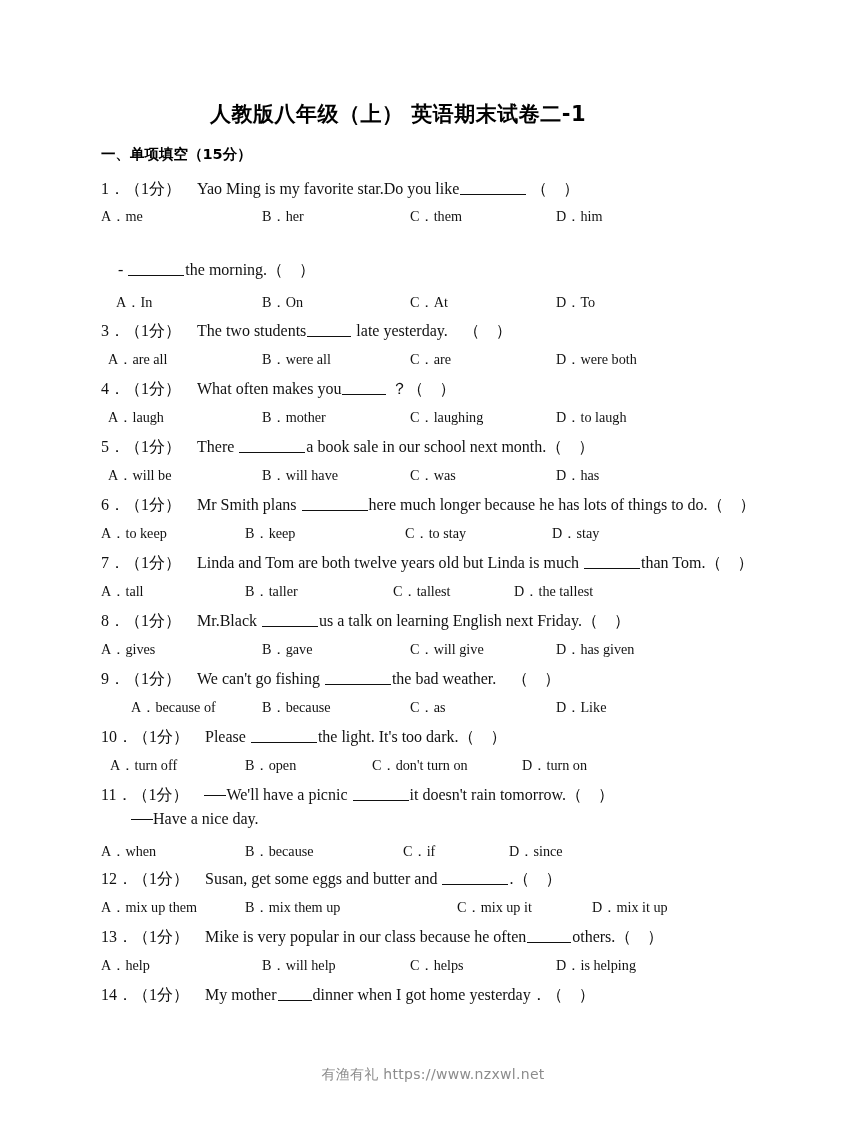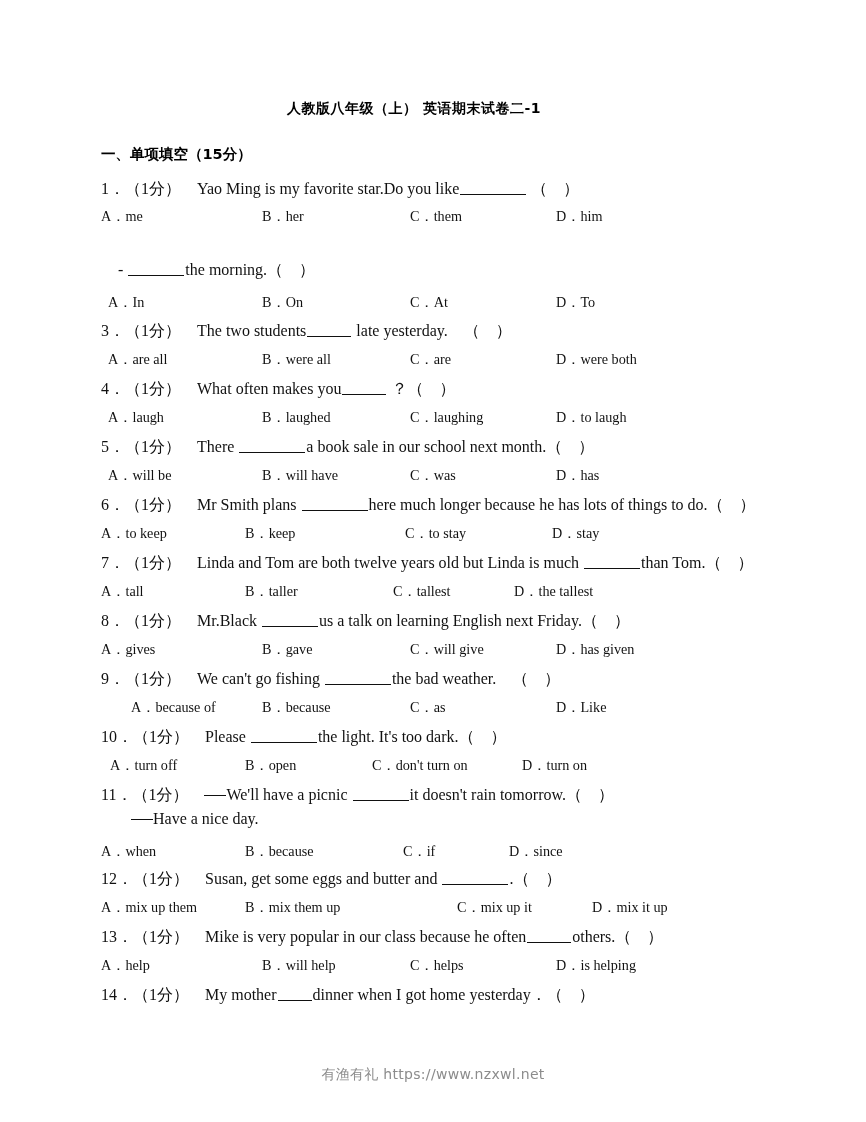--- a/index.html
+++ b/index.html
@@ -17,26 +17,26 @@
   }
   .page {
     position: absolute;
     inset: 0;
   }
 
   
   .doc-title {
     position: absolute;
     top: 100px;
-    left: 16px;
+    left: 0;
     width: 796px;
     text-align: center;
     font-family: "DejaVu Sans", "Liberation Sans", sans-serif;
     font-weight: bold;
-    font-size: 14px;
+    font-size: 21px;
     letter-spacing: 0.5px;
     color: #000;
     white-space: pre;
   }
 
   
   .section-heading {
     position: absolute;
     top: 145px;
     left: 101px;
@@ -123,38 +123,38 @@
   <div class="qline" style="top:180px;"><span>1．</span><span>（1分）</span>　<span>Yao Ming is my favorite star.Do you like</span><span class="blank w-lg"></span> <span>（    ）</span></div>
   <div class="optrow" style="top:207px;padding-left:37px;">
     <span class="opt" style="left:101px;"><span>A．</span><span>me</span></span>
     <span class="opt" style="left:262px;"><span>B．</span><span>her</span></span>
     <span class="opt" style="left:410px;"><span>C．</span><span>them</span></span>
     <span class="opt" style="left:556px;"><span>D．</span><span>him</span></span>
   </div>
 
   <div class="qline indent-sub" style="top:261px;"><span>-</span> <span class="blank w-md"></span><span>the morning.（    ）</span></div>
   <div class="optrow" style="top:293px;">
-    <span class="opt" style="left:108px;"><span>A．</span><span>In</span></span>
+    <span class="opt" style="left:116px;"><span>A．</span><span>In</span></span>
     <span class="opt" style="left:262px;"><span>B．</span><span>On</span></span>
     <span class="opt" style="left:410px;"><span>C．</span><span>At</span></span>
     <span class="opt" style="left:556px;"><span>D．</span><span>To</span></span>
   </div>
 
   <div class="qline" style="top:322px;"><span>3．</span><span>（1分）</span>　<span>The two students</span><span class="blank w-sm"></span> <span>late yesterday.　（    ）</span></div>
   <div class="optrow" style="top:350px;">
     <span class="opt" style="left:108px;"><span>A．</span><span>are all</span></span>
     <span class="opt" style="left:262px;"><span>B．</span><span>were all</span></span>
     <span class="opt" style="left:410px;"><span>C．</span><span>are</span></span>
     <span class="opt" style="left:556px;"><span>D．</span><span>were both</span></span>
   </div>
 
   <div class="qline" style="top:380px;"><span>4．</span><span>（1分）</span>　<span>What often makes you</span><span class="blank w-sm"></span> <span>？（    ）</span></div>
   <div class="optrow" style="top:408px;">
     <span class="opt" style="left:108px;"><span>A．</span><span>laugh</span></span>
-    <span class="opt" style="left:262px;"><span>B．</span><span>laughed</span></span>
+    <span class="opt" style="left:262px;"><span>B．</span><span>mother</span></span>
     <span class="opt" style="left:410px;"><span>C．</span><span>laughing</span></span>
     <span class="opt" style="left:556px;"><span>D．</span><span>to laugh</span></span>
   </div>
 
   <div class="qline" style="top:438px;"><span>5．</span><span>（1分）</span>　<span>There</span> <span class="blank w-lg"></span><span>a book sale in our school next month.（    ）</span></div>
   <div class="optrow" style="top:466px;">
     <span class="opt" style="left:108px;"><span>A．</span><span>will be</span></span>
     <span class="opt" style="left:262px;"><span>B．</span><span>will have</span></span>
     <span class="opt" style="left:410px;"><span>C．</span><span>was</span></span>
     <span class="opt" style="left:556px;"><span>D．</span><span>has</span></span>

